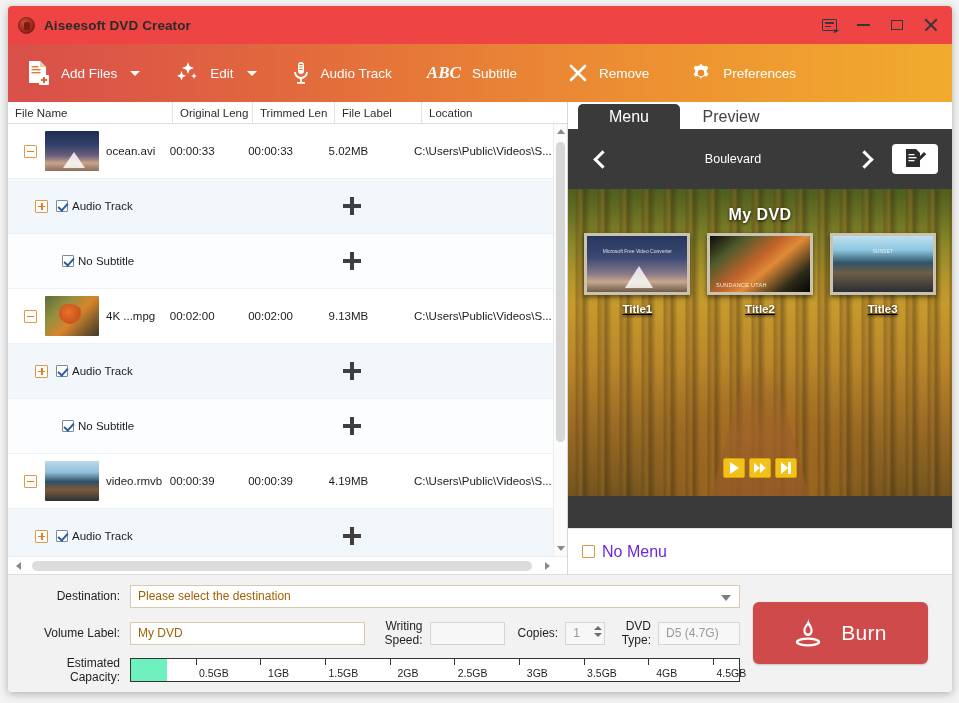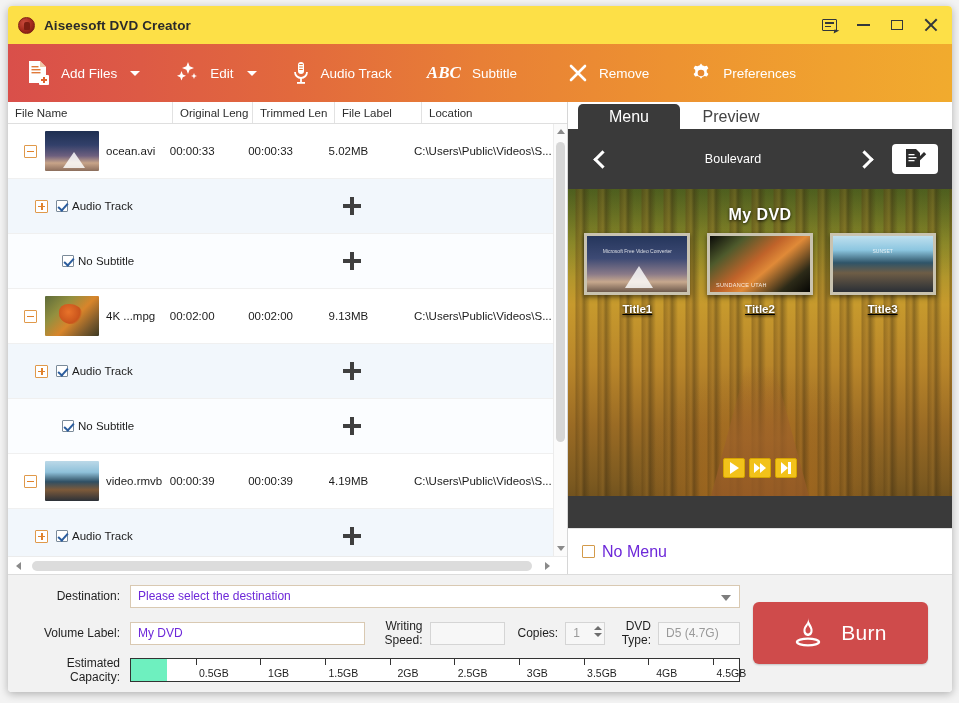--- a/index.html
+++ b/index.html
@@ -16,21 +16,21 @@
     background: #fff;
     border-radius: 4px;
     box-shadow: 0 2px 8px rgba(0,0,0,0.28);
     overflow: hidden;
     display: flex; flex-direction: column;
   }
 
   
   .titlebar {
     height: 38px; flex: 0 0 38px;
-    background: #fde047;
+    background: #ef4444;
     display: flex; align-items: center;
     padding: 0 4px 0 10px;
     position: relative;
   }
   .app-logo {
     width: 17px; height: 17px; border-radius: 50%;
     background: radial-gradient(circle at 35% 32%, #c94a3c 0%, #a32a1c 55%, #6d1a10 100%);
     border: 1.5px solid #7e2015;
     position: relative; flex: 0 0 17px;
   }
@@ -376,21 +376,21 @@
   }
   .bl { flex: 1 1 auto; display: flex; flex-direction: column; justify-content: space-between; }
   .brow { display: flex; align-items: center; height: 24px; }
   .blabel {
     width: 110px; flex: 0 0 110px; text-align: right; padding-right: 10px;
     font-size: 12px; color: #1f1f1f;
   }
   .inp {
     height: 23px; background: #fff; border: 1px solid #d9c9b2;
     display: flex; align-items: center; padding: 0 7px;
-    font-size: 12px; color: #6d28d9;
+    font-size: 12px; color: #a16207;
   }
   .inp.dest { flex: 1 1 auto; position: relative; padding-right: 22px; }
   .dd-caret {
     position: absolute; right: 8px; top: 9px;
     width: 0; height: 0;
     border-left: 5px solid transparent; border-right: 5px solid transparent;
     border-top: 6px solid #7d7d7d;
   }
   .inp.vol { width: 235px; flex: 0 0 235px; }
   .lbl2 { font-size: 12px; color: #1f1f1f; margin: 0 7px 0 13px; text-align: right; }

